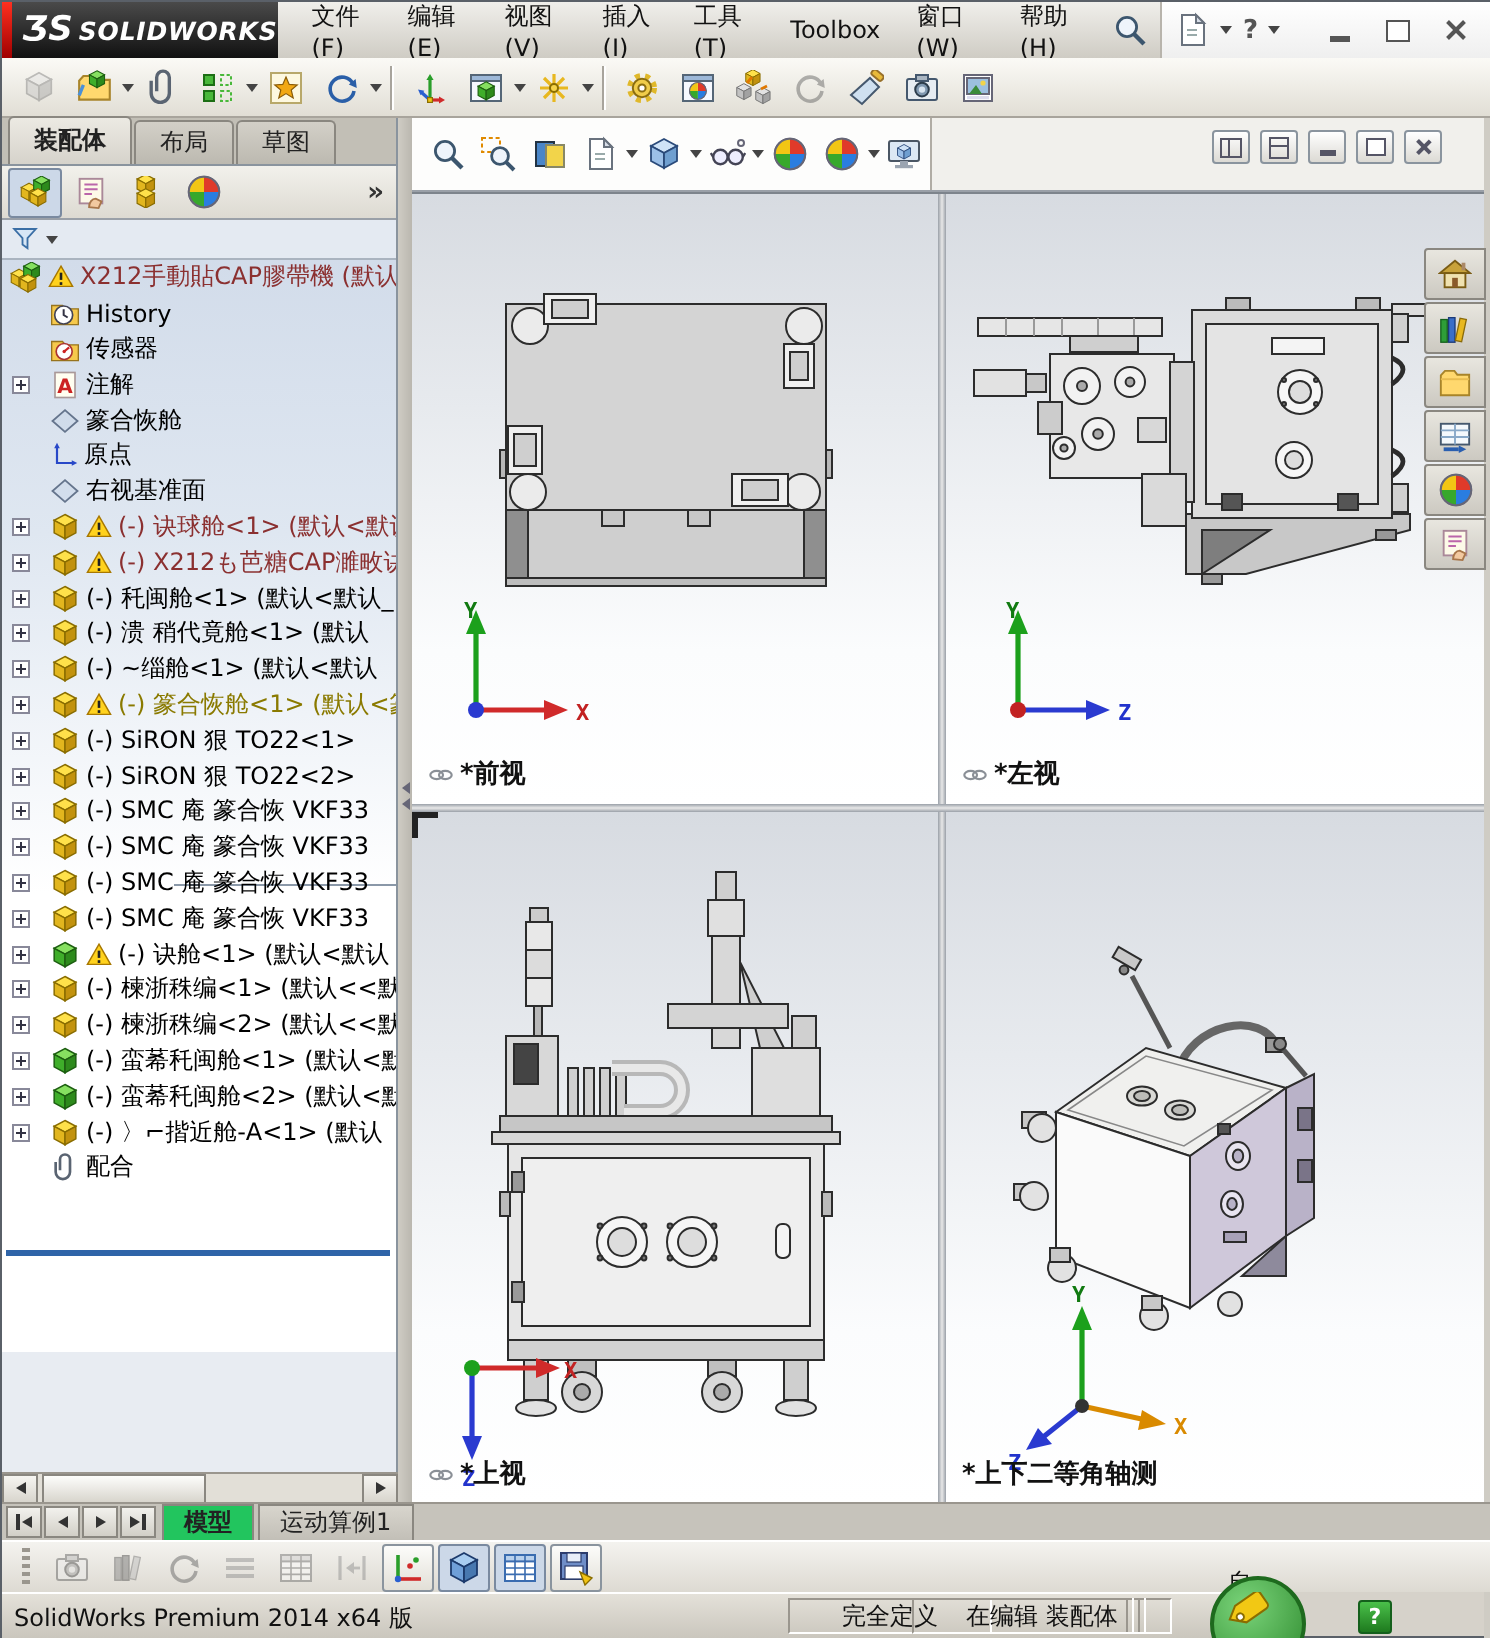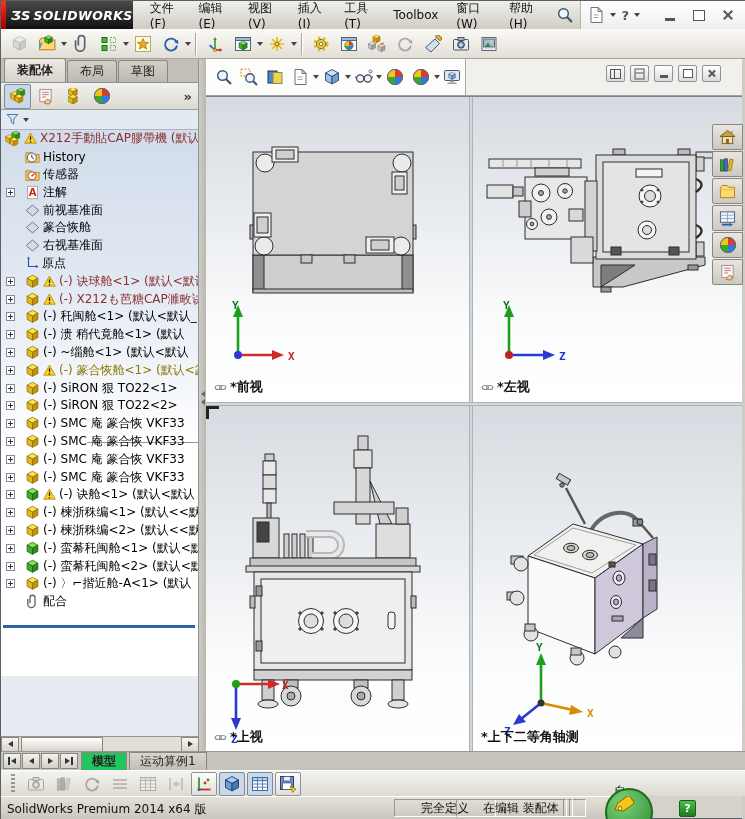--- a/index.html
+++ b/index.html
@@ -5,21 +5,21 @@
   html,body{margin:0;padding:0;width:745px;height:819px;overflow:hidden;
     font-family:"DejaVu Sans","Liberation Sans",sans-serif;font-size:12px;
     background:#d6d2ca;-webkit-font-smoothing:antialiased;}
   #app{position:relative;width:745px;height:819px;border:1px solid #5a6068;box-sizing:border-box;background:#d6d2ca;}
 
   
   #titlebar{position:absolute;left:0;top:0;width:745px;height:28px;
     background:linear-gradient(#f0efeb,#cfccc4);border-bottom:1px solid #9a968e;display:flex;align-items:stretch;}
   #logo{width:138px;background:linear-gradient(#4a4a4a,#111);display:flex;align-items:center;padding-left:4px;position:relative;}
   #logo .redbar{position:absolute;left:0;top:0;width:5px;height:100%;background:linear-gradient(#ff3020,#a00000);}
-  #brandmark{color:#fff;font-style:italic;font-weight:bold;font-size:13px;margin:0 3px 0 6px;text-align:right;}
+  #brandmark{color:#fff;font-style:italic;font-weight:bold;font-size:17px;margin:0 3px 0 6px;text-align:right;}
   #brand{color:#fff;font-style:italic;font-weight:bold;font-size:12.5px;letter-spacing:.4px;}
   #menus{display:flex;align-items:flex-start;padding-left:8px;}
   .menu-item{padding:0 9px;height:100%;display:flex;align-items:center;color:#111;cursor:default;}
   #tb-search{display:flex;align-items:center;padding:0 6px;}
   #tb-right{margin-left:auto;display:flex;align-items:center;background:linear-gradient(#ffffff,#efefef);
     border-left:1px solid #b8b4ac;padding:0 6px;gap:5px;}
   .winbtn{width:22px;height:18px;display:flex;align-items:center;justify-content:center;border:1px solid transparent;border-radius:2px;}
   .minbar{width:10px;height:3px;background:#555;margin-top:8px;}
   .restsq{width:10px;height:9px;border:1.5px solid #555;position:relative;background:#fff;}
   .restsq::before{content:"";position:absolute;left:2px;top:-4px;width:9px;height:8px;border:1.5px solid #555;background:#fff;z-index:-1;}
@@ -510,47 +510,39 @@
             </svg>
           </span>
           <span class="tlabel">注解</span>
         </div>
         <div class="trow">
           <span class="ic">
             <svg viewBox="0 0 18 18" width="15" height="15">
               <polygon points="9,2.5 16.5,9 9,15.5 1.5,9" fill="rgba(180,200,225,.25)" stroke="#64748c" stroke-width="1.1"></polygon>
             </svg>
           </span>
-          <span class="tlabel">前视基准面</span>
-        </div>
-        <div class="trow">
-          <span class="ic">
-            <svg viewBox="0 0 18 18" width="15" height="15">
-              <polygon points="9,2.5 16.5,9 9,15.5 1.5,9" fill="rgba(180,200,225,.25)" stroke="#64748c" stroke-width="1.1"></polygon>
-            </svg>
-          </span>
           <span class="tlabel">篆合恢舱</span>
-        </div>
-        <div class="trow">
-          <span class="ic">
-            <svg viewBox="0 0 18 18" width="15" height="15">
-              <polygon points="9,2.5 16.5,9 9,15.5 1.5,9" fill="rgba(180,200,225,.25)" stroke="#64748c" stroke-width="1.1"></polygon>
-            </svg>
-          </span>
-          <span class="tlabel">右视基准面</span>
         </div>
         <div class="trow">
           <span class="ic">
             <svg viewBox="0 0 18 18" width="14" height="14">
               <path d="M4.5 2.5 V13.5 H15.5" fill="none" stroke="#2848c8" stroke-width="1.4"></path>
               <polygon points="4.5,0.5 6.3,4 2.7,4" fill="#2848c8"></polygon>
               <polygon points="17.5,13.5 14,11.7 14,15.3" fill="#2848c8"></polygon>
             </svg>
           </span>
           <span class="tlabel">原点</span>
+        </div>
+        <div class="trow">
+          <span class="ic">
+            <svg viewBox="0 0 18 18" width="15" height="15">
+              <polygon points="9,2.5 16.5,9 9,15.5 1.5,9" fill="rgba(180,200,225,.25)" stroke="#64748c" stroke-width="1.1"></polygon>
+            </svg>
+          </span>
+          <span class="tlabel">右视基准面</span>
         </div>
         <div class="trow">
           <span class="plus"></span>
           <span class="ic">
             <svg viewBox="0 0 18 18" width="15" height="15">
               <polygon points="9,1.5 15.5,5 9,8.5 2.5,5" fill="#ffe14a" stroke="#8a6d00" stroke-width=".9"></polygon>
               <polygon points="2.5,5 9,8.5 9,16 2.5,12.5" fill="#e2b61e" stroke="#8a6d00" stroke-width=".9"></polygon>
               <polygon points="15.5,5 15.5,12.5 9,16 9,8.5" fill="#c2920e" stroke="#8a6d00" stroke-width=".9"></polygon>
             </svg>
           </span>

